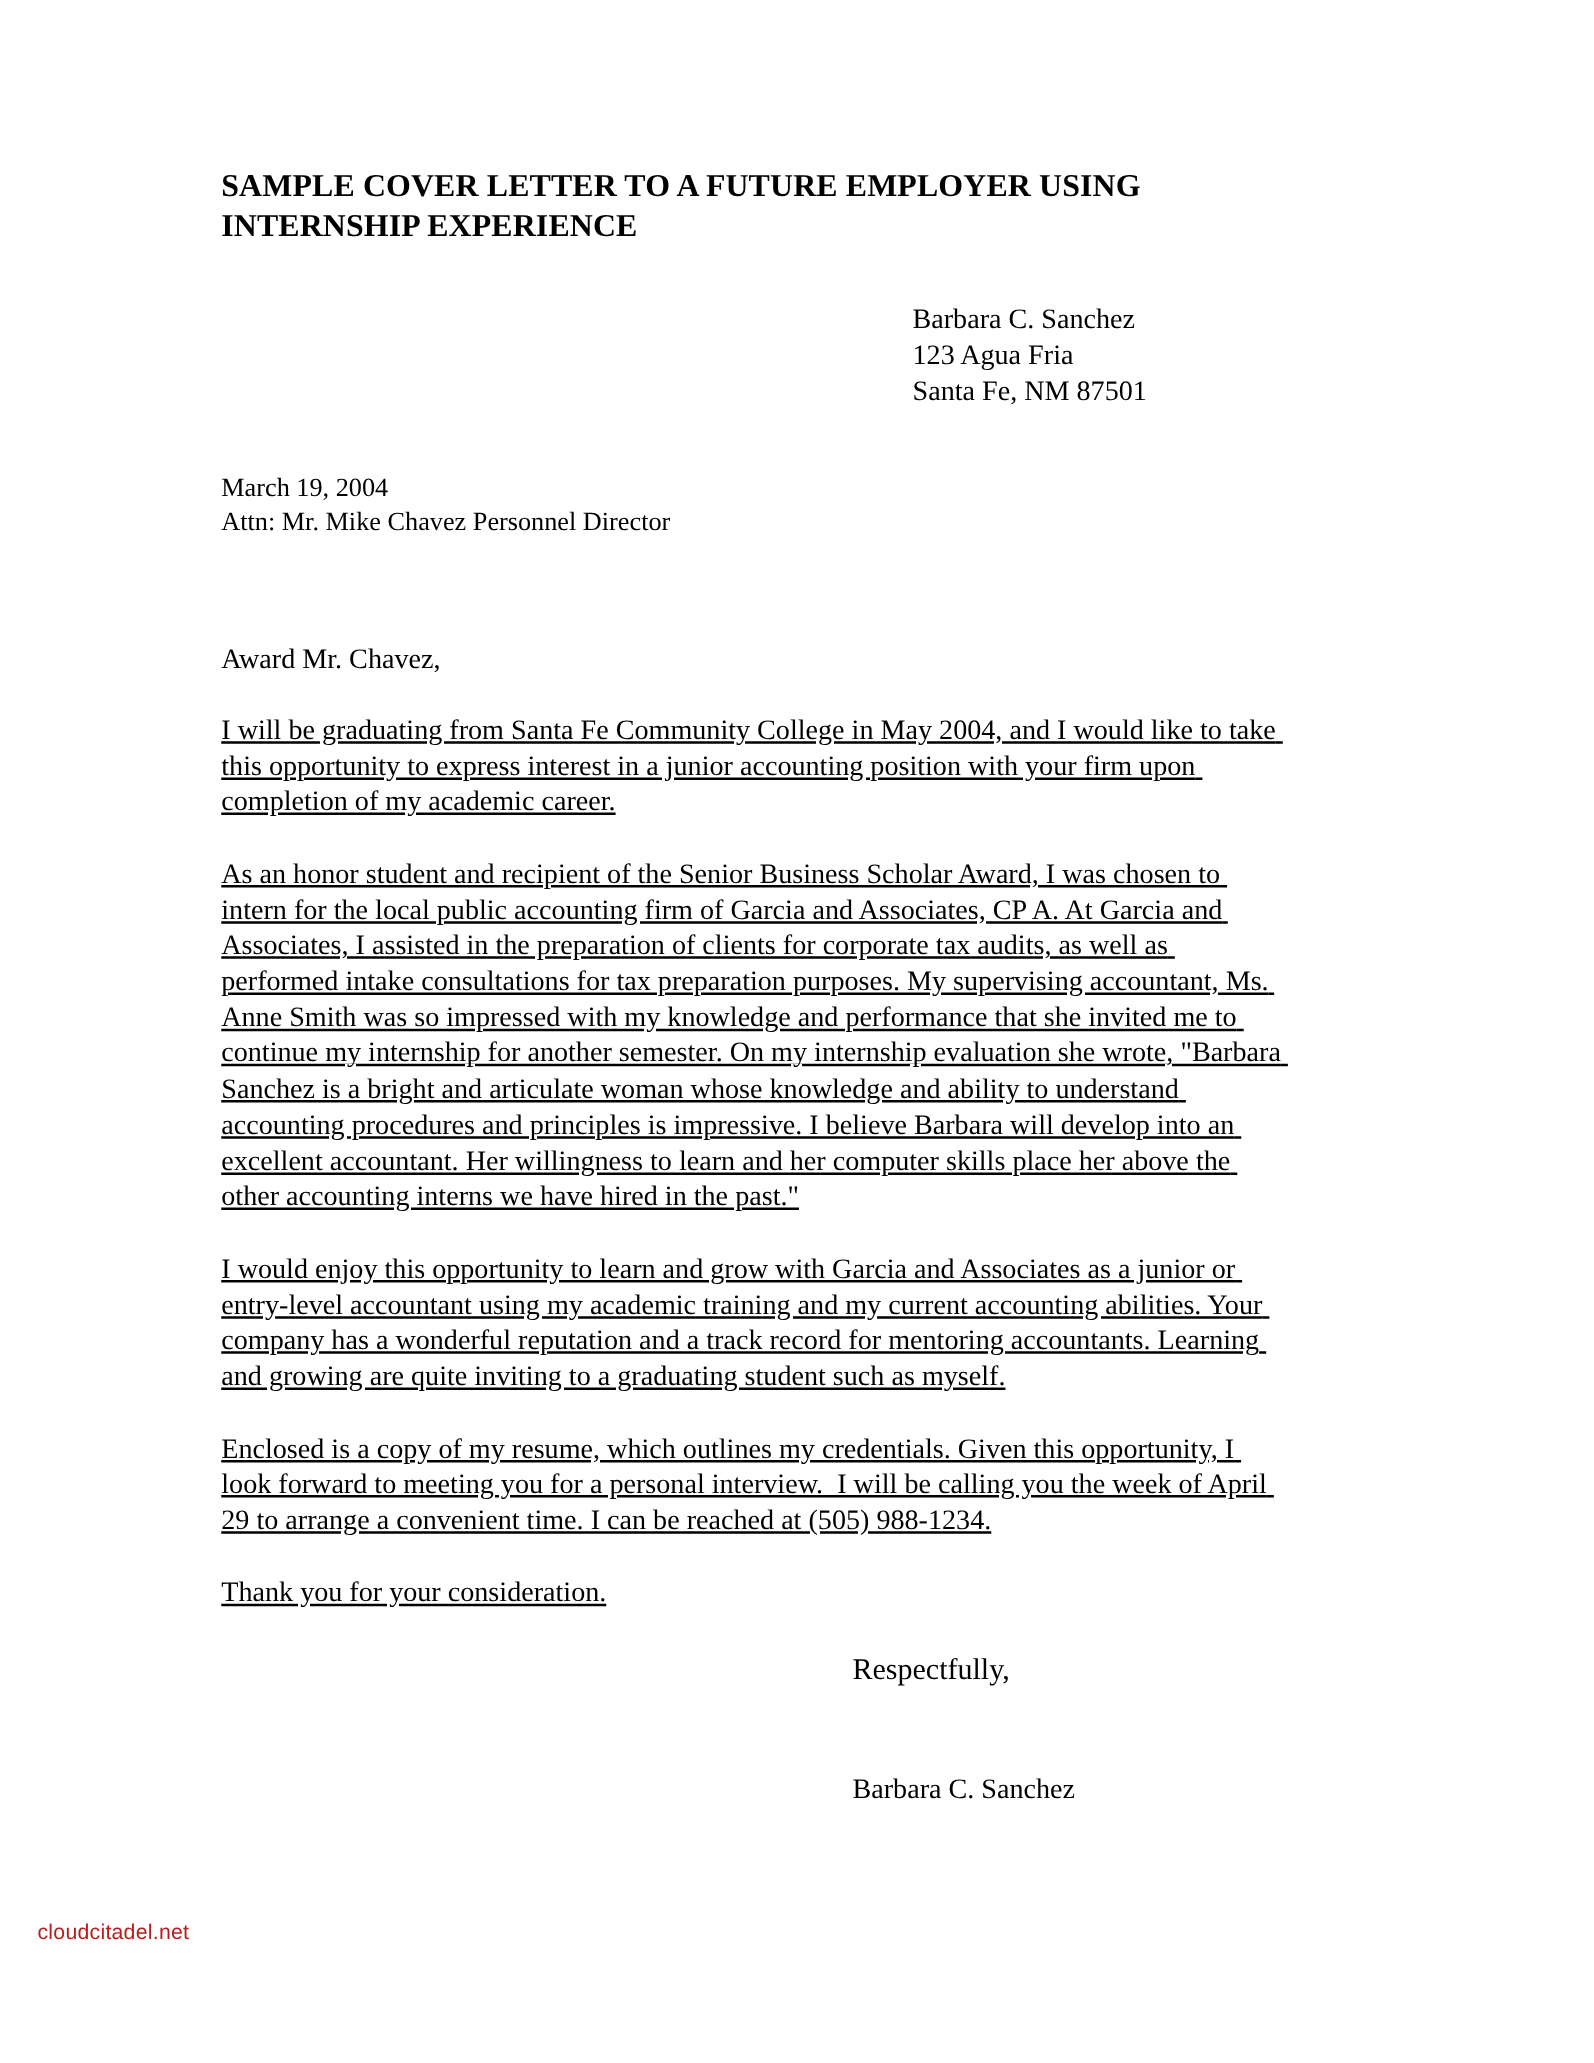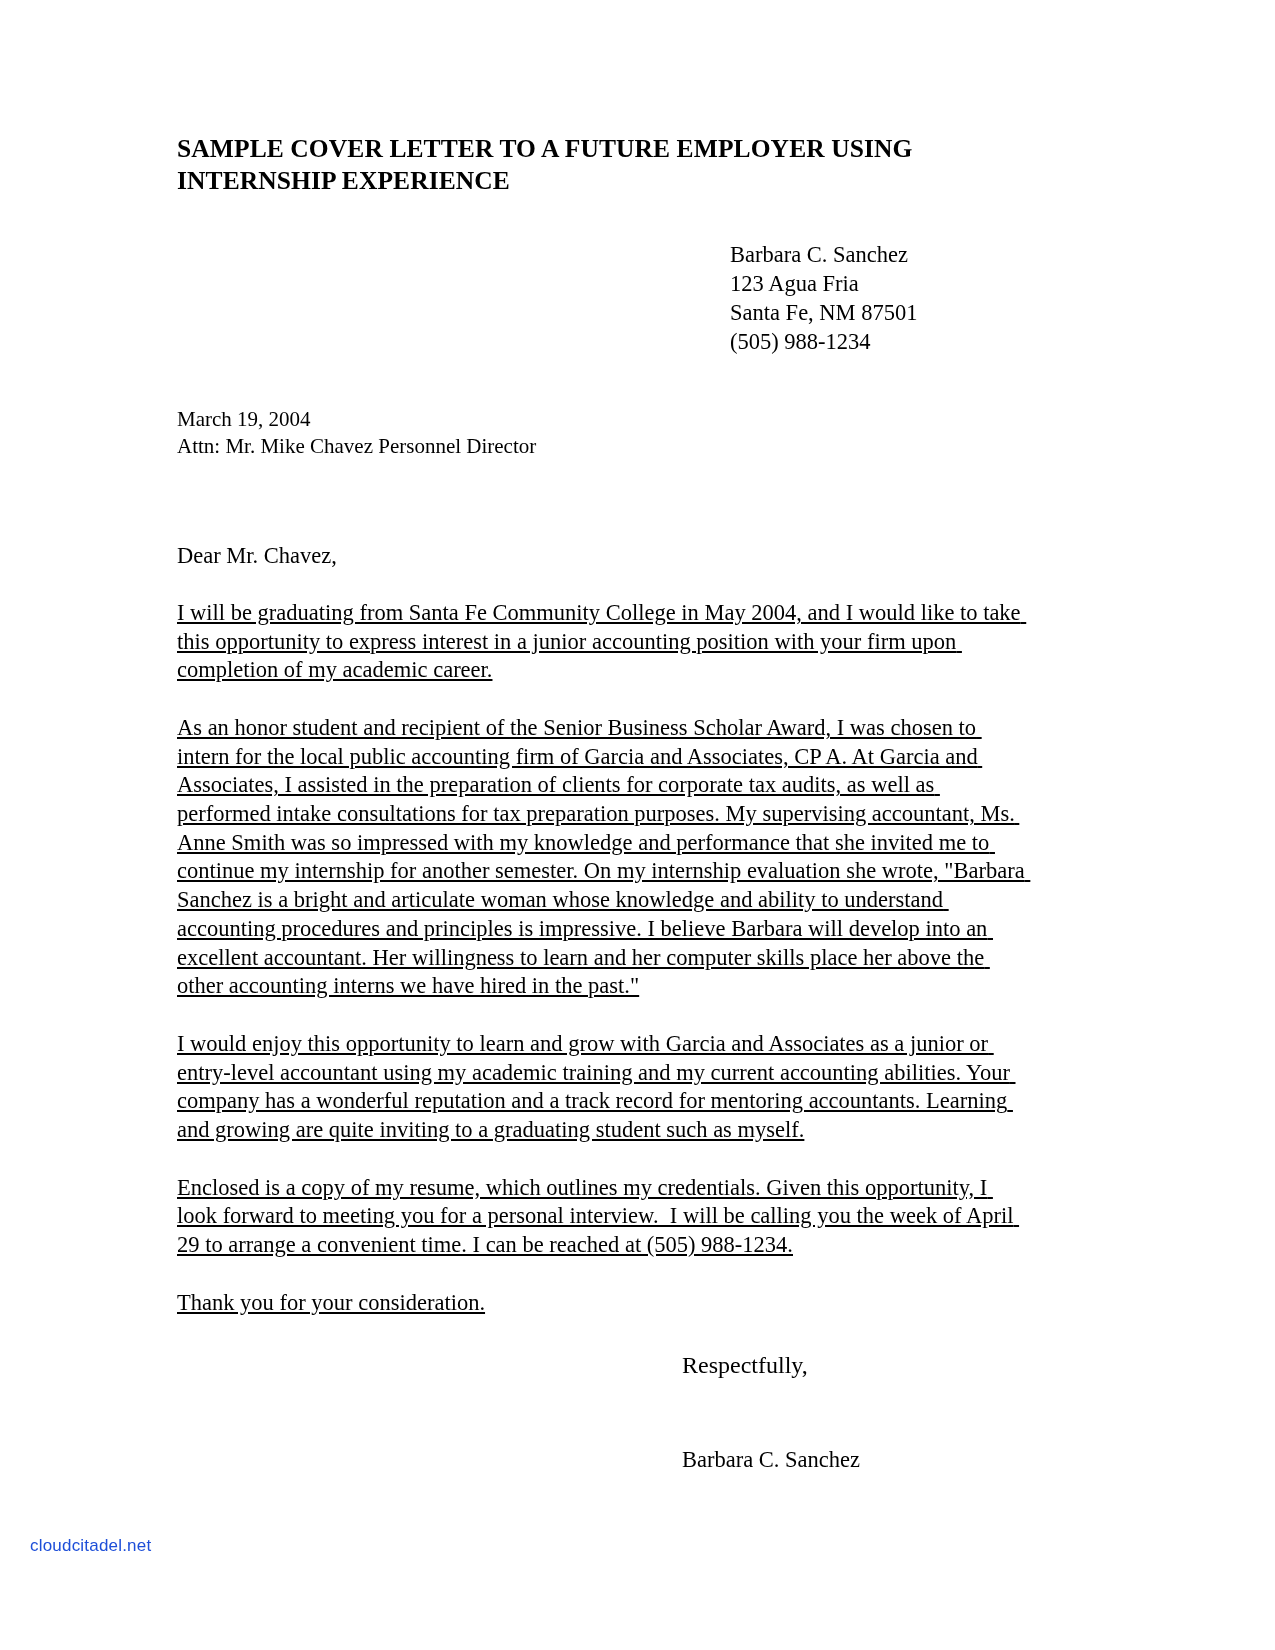--- a/index.html
+++ b/index.html
@@ -93,45 +93,44 @@
   }
 
   
   .watermark {
     position: absolute;
     left: 30px;
     top: 1536px;
     font-family: "Liberation Sans", "DejaVu Sans", sans-serif;
     font-size: 17px;
     letter-spacing: 0.2px;
-    color: #1d4ed8;
+    color: #b91c1c;
   }
 </style>
 </head>
 <body>
 
 <div class="page">
 
   <div class="letter">
 
     <h1 class="doc-title">SAMPLE COVER LETTER TO A FUTURE EMPLOYER USING INTERNSHIP EXPERIENCE</h1>
 
     <div class="sender-block">
       <div class="sender-line">Barbara C. Sanchez</div>
       <div class="sender-line">123 Agua Fria</div>
       <div class="sender-line">Santa Fe, NM 87501</div>
-      <div class="sender-line">(505) 988-1234</div>
     </div>
 
     <div class="date-block">
       <div class="date-line">March 19, 2004</div>
       <div class="date-line">Attn: Mr. Mike Chavez Personnel Director</div>
     </div>
 
-    <div class="salutation">Dear Mr. Chavez,</div>
+    <div class="salutation">Award Mr. Chavez,</div>
 
     <p class="body-para">I will be graduating from Santa Fe Community College in May 2004, and I would like to take this opportunity to express interest in a junior accounting position with your firm upon completion of my academic career.</p>
     <p class="body-para">As an honor student and recipient of the Senior Business Scholar Award, I was chosen to intern for the local public accounting firm of Garcia and Associates, CP A. At Garcia and Associates, I assisted in the preparation of clients for corporate tax audits, as well as performed intake consultations for tax preparation purposes. My supervising accountant, Ms. Anne Smith was so impressed with my knowledge and performance that she invited me to continue my internship for another semester. On my internship evaluation she wrote, "Barbara Sanchez is a bright and articulate woman whose knowledge and ability to understand accounting procedures and principles is impressive. I believe Barbara will develop into an excellent accountant. Her willingness to learn and her computer skills place her above the other accounting interns we have hired in the past."</p>
     <p class="body-para">I would enjoy this opportunity to learn and grow with Garcia and Associates as a junior or entry-level accountant using my academic training and my current accounting abilities. Your company has a wonderful reputation and a track record for mentoring accountants. Learning and growing are quite inviting to a graduating student such as myself.</p>
     <p class="body-para">Enclosed is a copy of my resume, which outlines my credentials. Given this opportunity, I look forward to meeting you for a personal interview.  I will be calling you the week of April 29 to arrange a convenient time. I can be reached at (505) 988-1234.</p>
     <p class="body-para">Thank you for your consideration.</p>
 
     <div class="closing-line">Respectfully,</div>
     <div class="signature-name">Barbara C. Sanchez</div>
 

